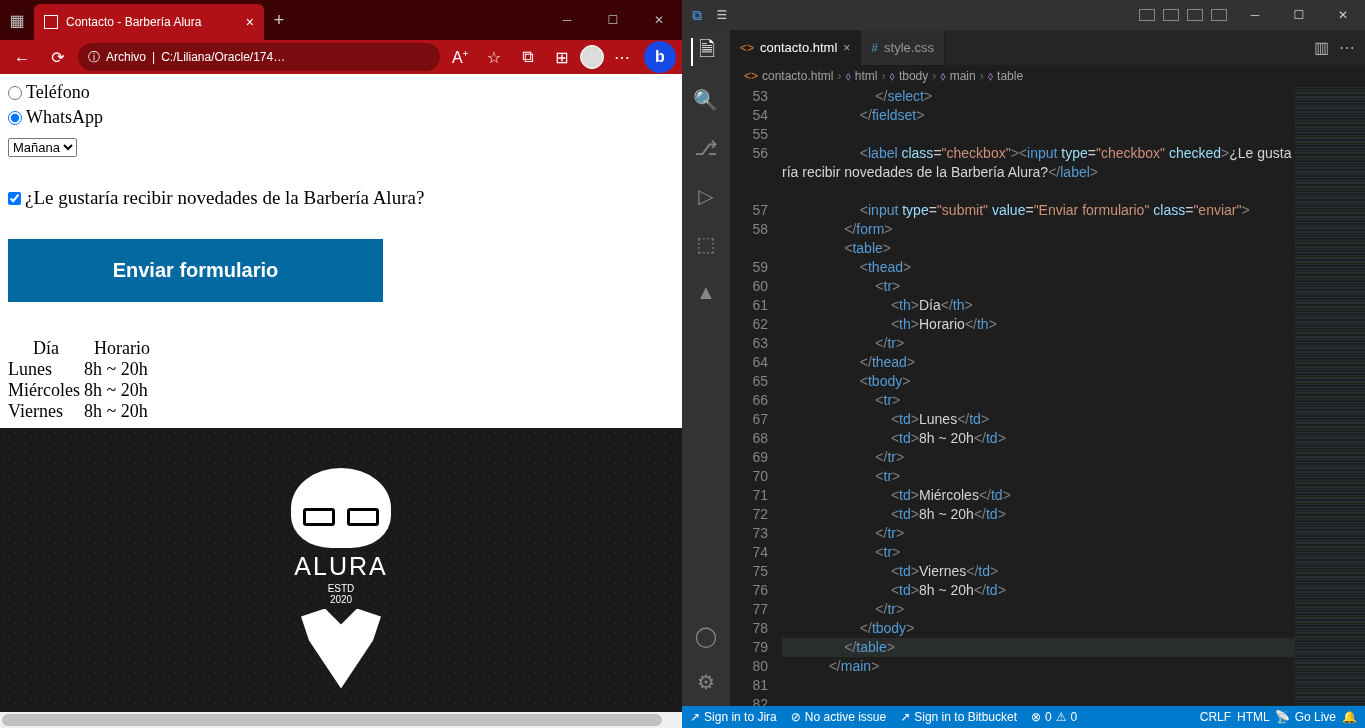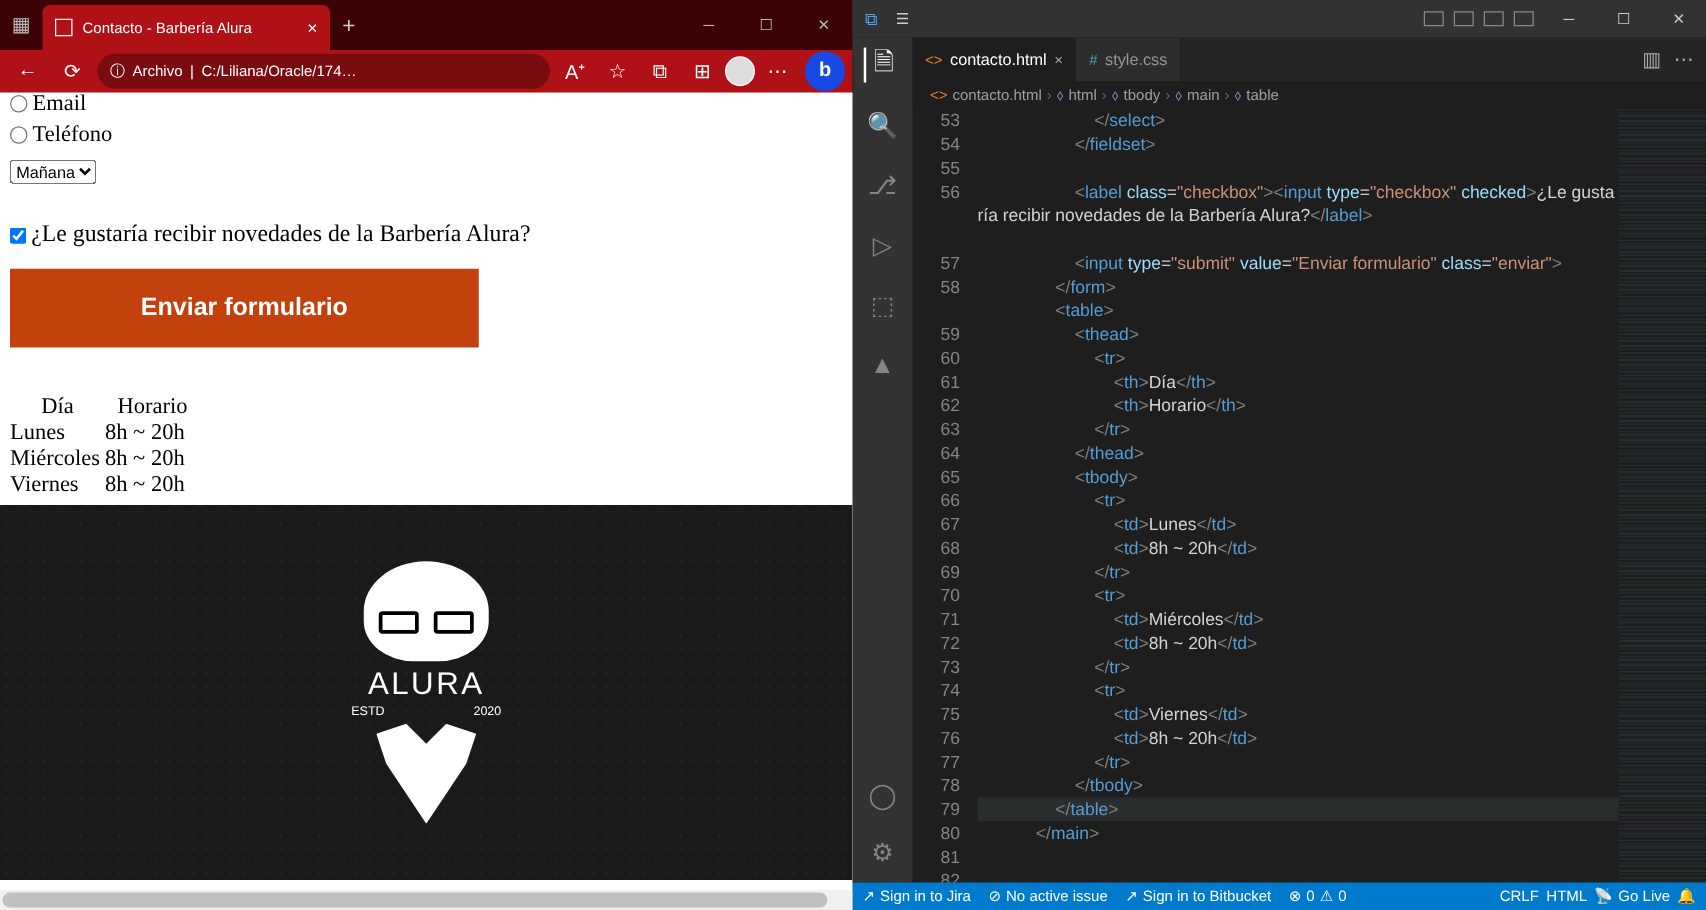--- a/index.html
+++ b/index.html
@@ -23,32 +23,32 @@
 .tright .avatar { width: 24px; height: 24px; border-radius: 50%; background: #ddd; border: 1px solid #fff; }
 .tright .bing { width: 32px; height: 32px; border-radius: 50%; background: #174ae4; color: #fff; display: flex; align-items: center; justify-content: center; font-weight: bold; font-size: 16px; margin-left: 4px; }
 .page { flex: 1; background: #fff; overflow: hidden; position: relative; font-family: "Times New Roman", serif; font-size: 18px; }
 .page-content { padding: 4px 8px; }
 .radio-row { display: flex; align-items: center; gap: 4px; margin: 4px 0; }
 .radio-row input { width: 14px; height: 14px; }
 .nobullet { margin-top: -6px; color: #000; }
 .question { font-size: 19px; margin-top: 6px; }
 .select-box { font-family: Arial, sans-serif; font-size: 13px; margin-top: 6px; }
 .check-row { margin-top: 30px; font-size: 19px; display: flex; align-items: center; gap: 4px; }
-.enviar-btn { background: #c2410c; color: #fff; border: none; font-size: 20px; font-weight: bold; padding: 20px 0; width: 375px; margin-top: 16px; cursor: pointer; font-family: Arial, sans-serif; }
+.enviar-btn { background: #0369a1; color: #fff; border: none; font-size: 20px; font-weight: bold; padding: 20px 0; width: 375px; margin-top: 30px; cursor: pointer; font-family: Arial, sans-serif; }
 table.hours { margin-top: 36px; border-collapse: collapse; font-size: 18px; }
 table.hours th { font-weight: 400; padding: 0 10px; }
 table.hours td { padding: 0 4px 0 0; }
 .footer-band { margin-top: 2px; height: 300px; background: #1a1a1a; display: flex; align-items: center; justify-content: center; position: relative; }
 .footer-band::before { content: ""; position: absolute; inset: 0; background-image: radial-gradient(#333 1px, transparent 1px); background-size: 10px 10px; opacity: .4; }
 .logo { position: relative; color: #fff; text-align: center; font-family: impact, sans-serif; }
 .logo .face { width: 100px; height: 80px; background: #fff; border-radius: 50% 50% 40% 40%; margin: 0 auto; position: relative; }
 .logo .glasses { position: absolute; top: 40px; left: 12px; width: 76px; height: 18px; display: flex; justify-content: space-between; }
 .logo .glasses span { width: 32px; height: 18px; border: 3px solid #000; border-radius: 3px; background: #fff; }
 .logo .brand { font-size: 25px; letter-spacing: 2px; margin-top: 4px; }
-.logo .sub { font-size: 10px; display: flex; justify-content: space-between; width: 120px; margin: 2px auto 0; }
+.logo .sub { font-size: 10px; display: flex; justify-content: space-between; width: 120px; margin: 2px auto 0; flex-direction: column; }
 .logo .beard { width: 80px; height: 80px; margin: 4px auto 0; background: #fff; clip-path: polygon(50% 100%, 10% 40%, 0 10%, 30% 0, 50% 20%, 70% 0, 100% 10%, 90% 40%); }
 .hscroll { position: absolute; bottom: 0; left: 0; right: 0; height: 16px; background: #f0f0f0; display: flex; align-items: center; }
 .hscroll .thumb { height: 12px; background: #c0c0c0; border-radius: 6px; margin-left: 2px; width: 660px; }
 
 
 .vscode { flex: 1; height: 728px; display: flex; flex-direction: column; background: #1e1e1e; color: #ccc; font-family: "Segoe UI", sans-serif; }
 .vs-title { height: 30px; background: #323233; display: flex; align-items: center; font-size: 12px; position: relative; }
 .vs-title .vs-icon { width: 30px; text-align: center; color: #4ea1f3; font-size: 14px; }
 .vs-menu { width: 20px; text-align: center; cursor: pointer; }
 .vs-title .title-text { position: absolute; left: 50%; transform: translateX(-50%); color: #ccc; white-space: nowrap; }
@@ -118,27 +118,27 @@
       <div class="tbtn">☆</div>
       <div class="tbtn">⧉</div>
       <div class="tbtn">⊞</div>
       <div class="avatar"></div>
       <div class="tbtn">⋯</div>
       <div class="bing">b</div>
     </div>
   </div>
   <div class="page">
     <div class="page-content">
-      <div class="radio-row nobullet">
-        <input type="radio" style="">
-        <span>Email</span>
-      </div>
       <div class="radio-row">
         <input type="radio" style="">
         <span>Teléfono</span>
+      </div>
+      <div class="radio-row">
+        <input type="radio" checked="" style="">
+        <span>WhatsApp</span>
       </div>
       <select class="select-box">
         <option>Mañana</option>
       </select>
       <div class="check-row">
         <input type="checkbox" checked="" style="">
         <span>¿Le gustaría recibir novedades de la Barbería Alura?</span>
       </div>
       <button class="enviar-btn">Enviar formulario</button>
       <table class="hours">

